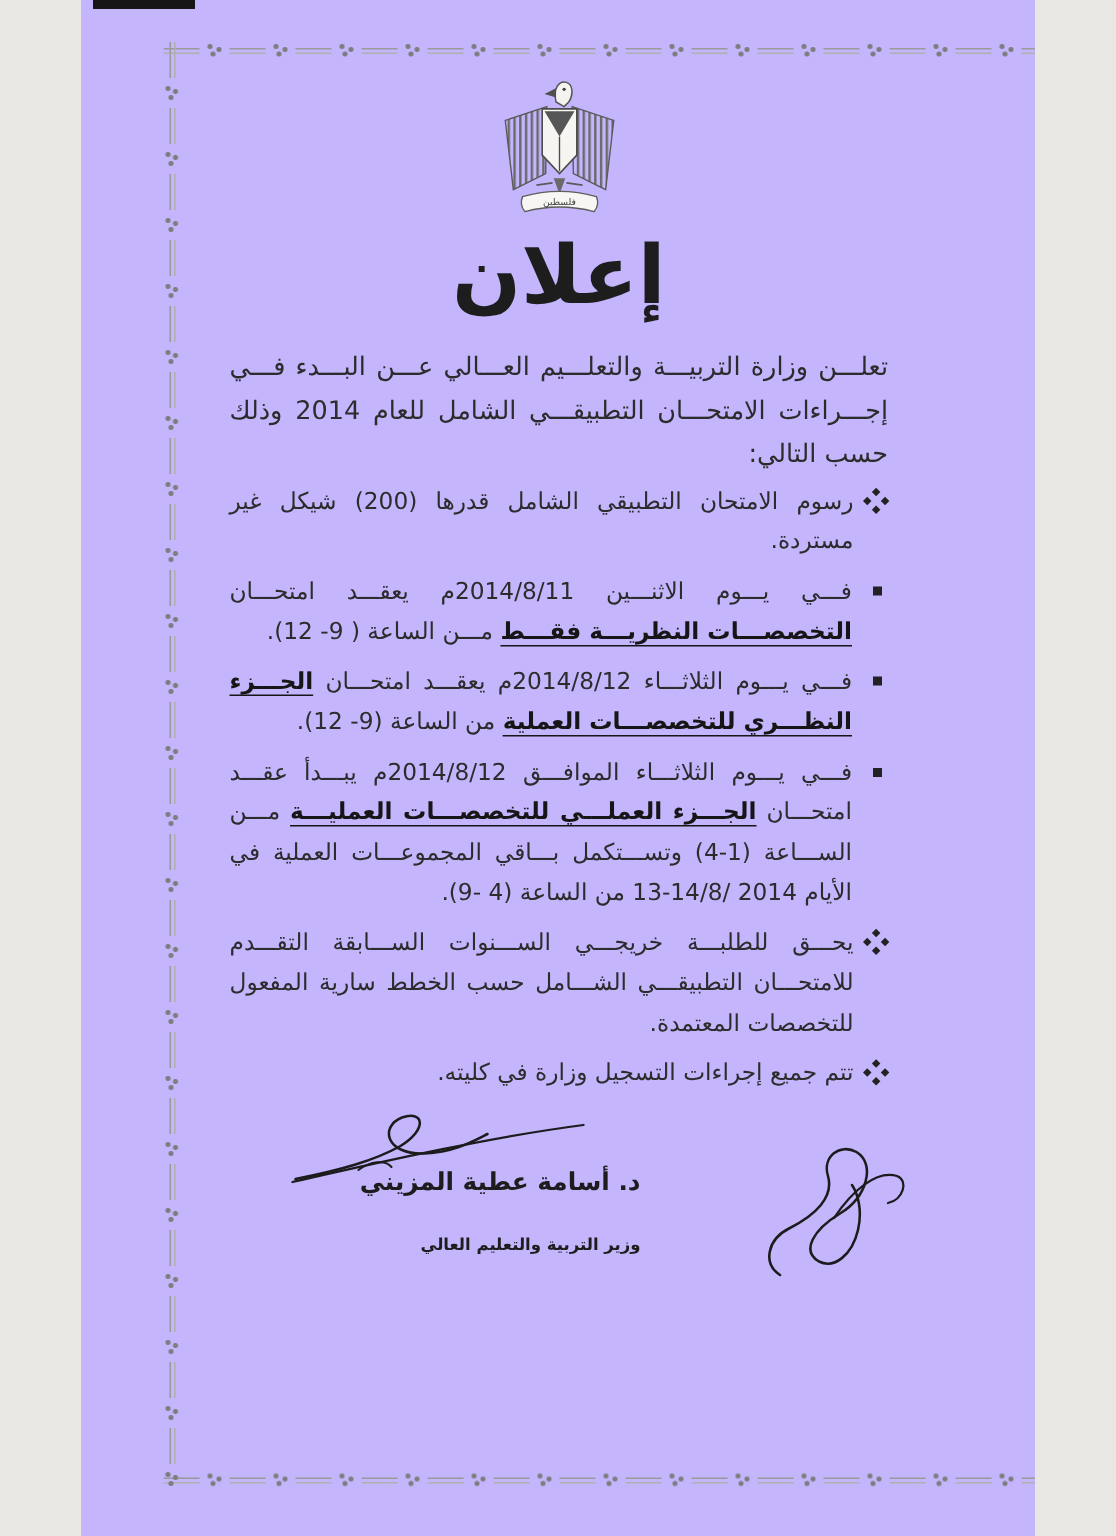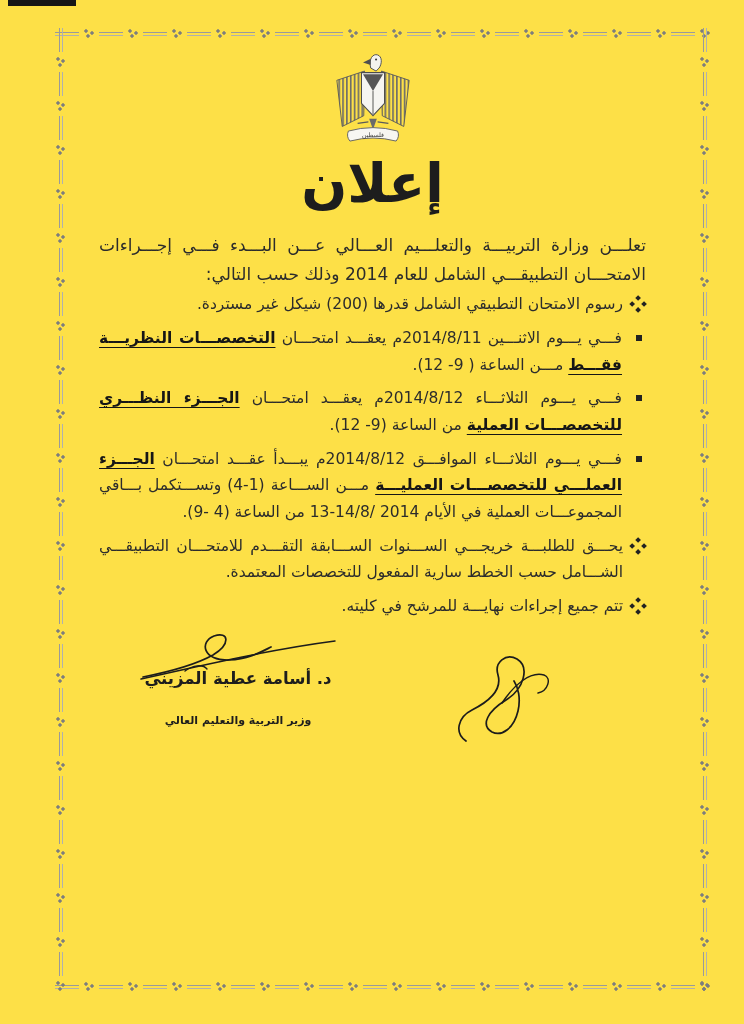--- a/index.html
+++ b/index.html
@@ -1,17 +1,17 @@
 <!DOCTYPE html>
 <html lang="ar" dir="rtl"><head>
 <meta charset="utf-8">
 <style>
   html,body{margin:0;padding:0;}
   body{font-family:"DejaVu Sans",sans-serif;background:#e8e7e3;}
-  .page{position:relative;width:744px;height:1024px;margin:0 auto;background:#fde047;overflow:hidden;direction:rtl;color:#2f2f2f;}
+  .page{position:relative;width:636px;height:1024px;margin:0 auto;background:#c4b5fd;overflow:hidden;direction:rtl;color:#2f2f2f;}
   
   .artifact{position:absolute;left:8px;top:0;width:68px;height:6px;background:#161616;}
   
   .b-edge{position:absolute;pointer-events:none;}
   .b-top,.b-bottom{
     left:55px;width:656px;height:12px;
     background-image:
       linear-gradient(90deg,#9a9a9a 0 24px,transparent 24px 44px),
       linear-gradient(90deg,#b0b0ae 0 24px,transparent 24px 44px),
       radial-gradient(circle at 31px 3px,#7d7d7d 1.4px,transparent 2px),
@@ -45,21 +45,21 @@
   .marker{flex:0 0 auto;display:inline-block;position:relative;}
   .mk-main{width:15px;height:15px;margin-top:6px;margin-left:8px;}
   .mk-main::before{content:"";position:absolute;left:5px;top:5px;width:4.2px;height:4.2px;
     transform:rotate(45deg);
     box-shadow:4.2px 4.2px 0 #222,-4.2px -4.2px 0 #222,4.2px -4.2px 0 #222,-4.2px 4.2px 0 #222;}
   .sub{padding-right:4px;}
   .mk-sub{width:6px;height:6px;background:#222;margin-top:10px;margin-left:14px;}
   .bu{font-weight:bold;text-decoration:underline;text-underline-offset:4px;color:#161616;}
   
   .sig-area{position:relative;height:150px;margin-top:4px;}
-  .sig-left{position:absolute;left:4px;top:0;width:270px;text-align:center;}
+  .sig-left{position:absolute;left:4px;top:0;width:270px;text-align:right;}
   .sig-left svg{display:block;margin:0 auto -16px auto;}
   .minister-name{font-size:16.5px;font-weight:bold;color:#1d1d1d;margin:0;}
   .minister-title{font-size:11px;font-weight:bold;color:#1d1d1d;margin:26px 0 0 0;}
   .sig-right{position:absolute;left:345px;top:18px;}
 </style>
 </head>
 <body>
 
 <div class="page">
 
@@ -118,21 +118,21 @@
         <div class="item sub">
           <span class="marker mk-sub"></span>
           <p class="txt"><span>فـــي يـــوم الثلاثـــاء الموافـــق 2014/8/12م يبـــدأ عقـــد امتحـــان </span><span class="bu">الجـــزء العملـــي للتخصصـــات العمليـــة</span><span> مـــن الســـاعة </span><span dir="ltr">(4-1)</span><span> وتســـتكمل بـــاقي المجموعـــات العملية في الأيام </span><span dir="ltr">13-14/8/ 2014</span><span> من الساعة </span><span dir="ltr">(9- 4)</span><span>.</span></p>
         </div>
         <div class="item main">
           <span class="marker mk-main"></span>
           <p class="txt"><span>يحـــق للطلبـــة خريجـــي الســـنوات الســـابقة التقـــدم للامتحـــان التطبيقـــي الشـــامل حسب الخطط سارية المفعول للتخصصات المعتمدة.</span></p>
         </div>
         <div class="item main">
           <span class="marker mk-main"></span>
-          <p class="txt"><span>تتم جميع إجراءات نهايـــة للمرشح في كليته.</span></p>
+          <p class="txt"><span>تتم جميع إجراءات التسجيل وزارة في كليته.</span></p>
         </div>
       </div>
 
     <div class="sig-area">
       <div class="sig-left">
         <svg width="210" height="58" viewBox="0 0 210 58">
           <path d="M10,50 C40,44 62,38 80,28 C98,17 96,4 81,9 C66,15 70,34 96,33 C116,32 128,25 138,20" fill="none" stroke="#1c1c1c" stroke-width="1.7" stroke-linecap="round"></path>
           <path d="M8,52 C70,38 140,22 202,14" fill="none" stroke="#1c1c1c" stroke-width="1.5" stroke-linecap="round"></path>
           <path d="M52,44 C60,38 70,37 74,42" fill="none" stroke="#1c1c1c" stroke-width="1.4" stroke-linecap="round"></path>
         </svg>

